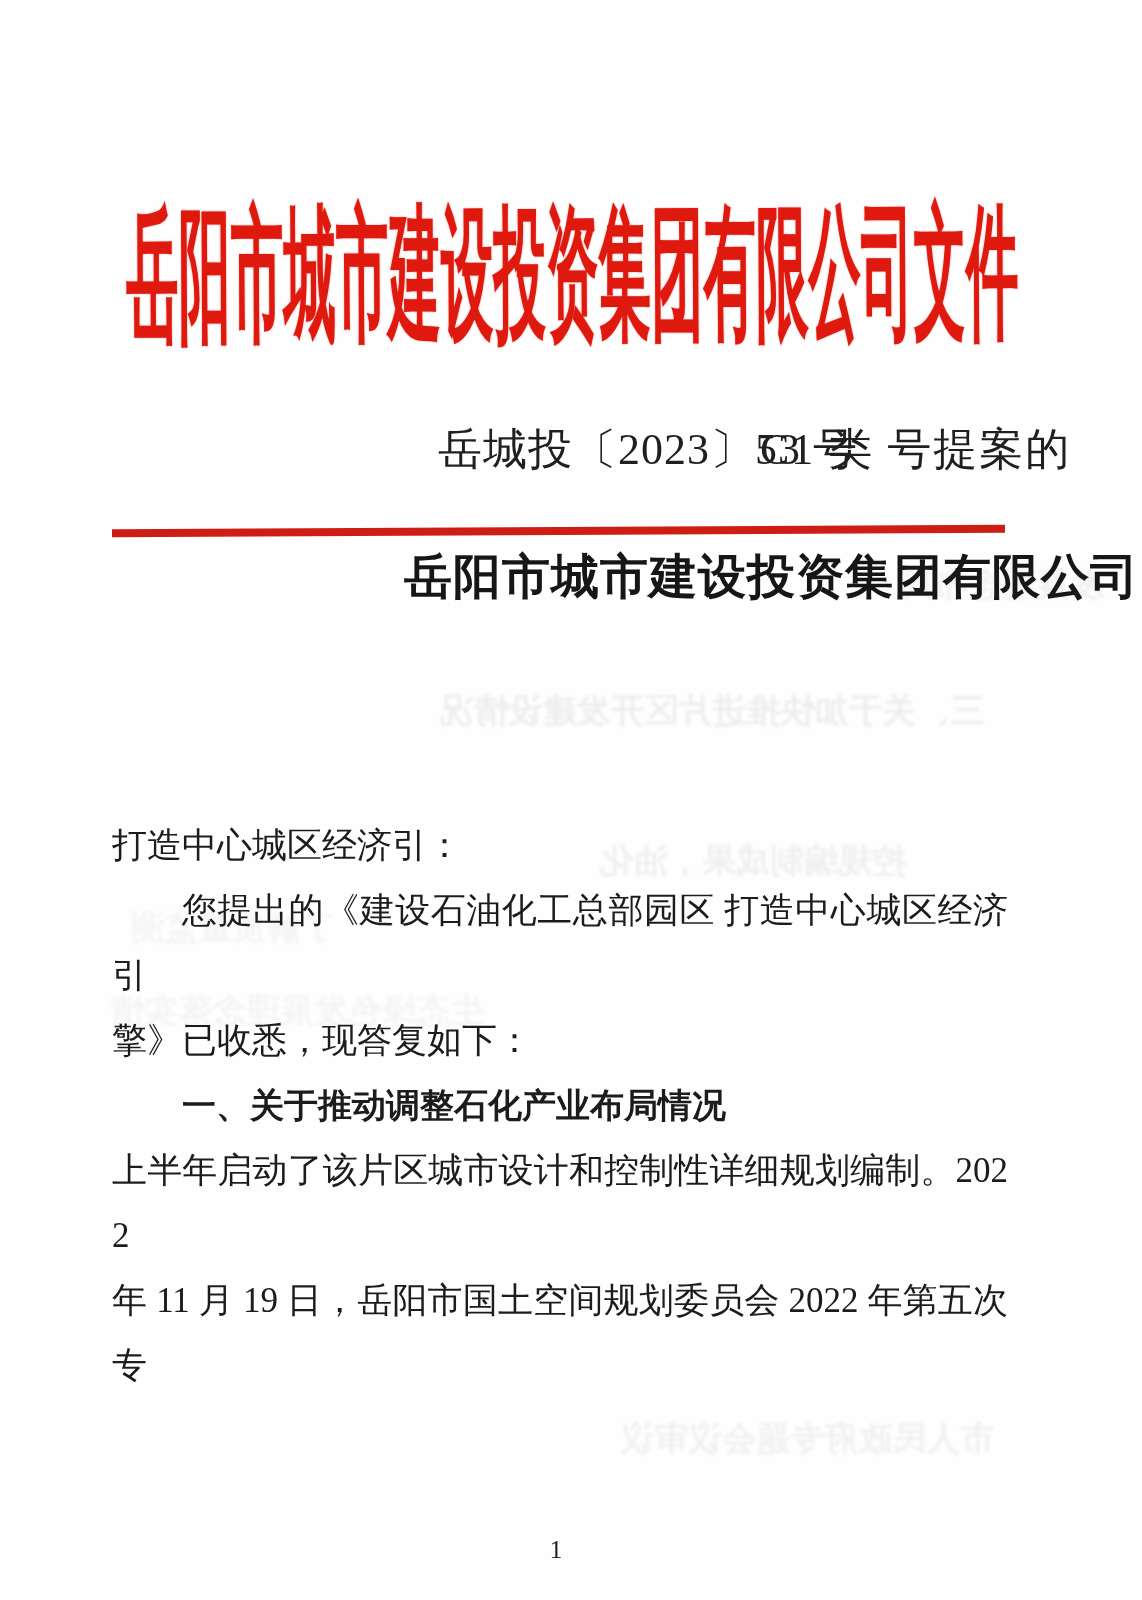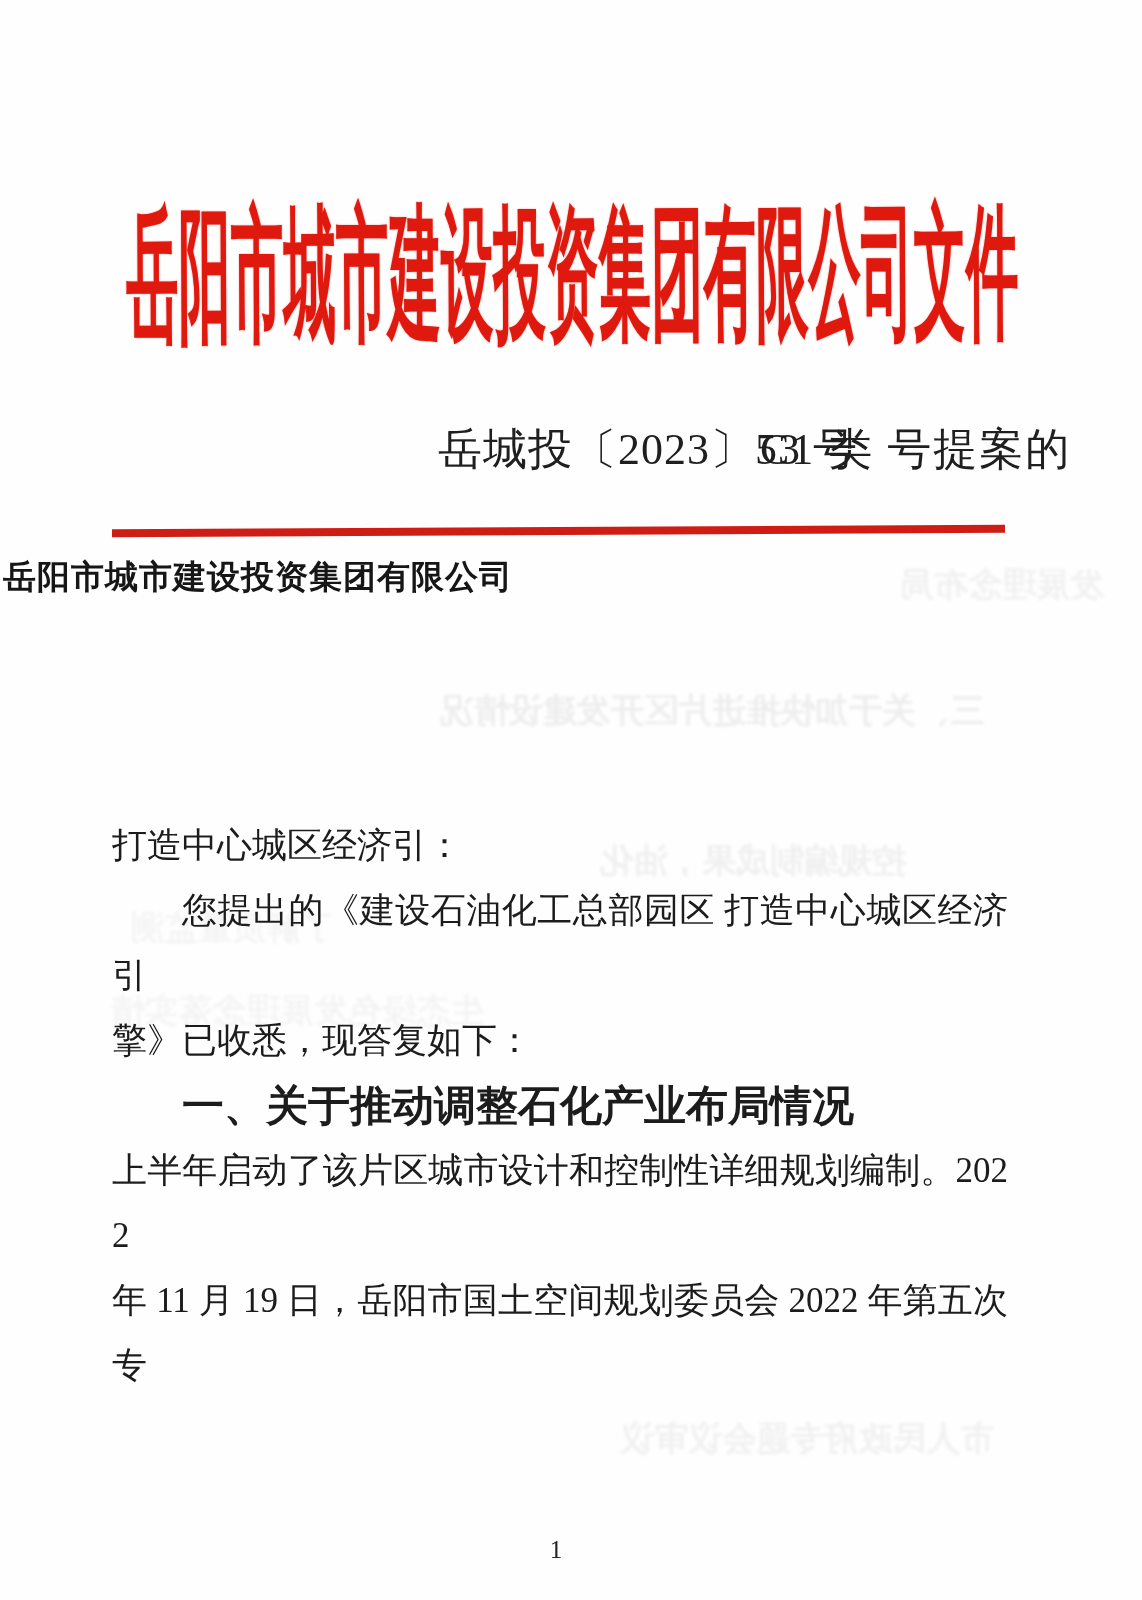--- a/index.html
+++ b/index.html
@@ -56,22 +56,22 @@
     background: #ce1d15;
     transform: rotate(-0.3deg);
   }
 
   
   .doc-title {
     position: absolute;
     top: 545px;
     left: 3px;
     width: 1136px;
-    text-align: left;
-    font-size: 33px;
+    text-align: right;
+    font-size: 48px;
     font-weight: 700;
     line-height: 64px;
     letter-spacing: 1px;
     color: #161616;
   }
   .doc-title .t3 { letter-spacing: 12px; }
 
   
   .body-text {
     position: absolute;
@@ -85,24 +85,24 @@
   }
   .line { white-space: nowrap; }
   .line.fill {
     white-space: normal;
     text-align: justify;
     text-align-last: justify;
   }
   .line.indent { padding-left: 70px; }
   .line.fill.indent { padding-left: 0; text-indent: 70px; }
   .line.heading {
-    font-family: Liberation Sans, sans-serif;
+    font-family: Liberation Serif, serif;
     font-weight: 700;
     letter-spacing: 0px;
-    font-size: 42px;
+    font-size: 34px;
   }
 
   
   .page-number {
     position: absolute;
     top: 1536px;
     left: 0;
     width: 1112px;
     text-align: center;
     font-size: 25px;

